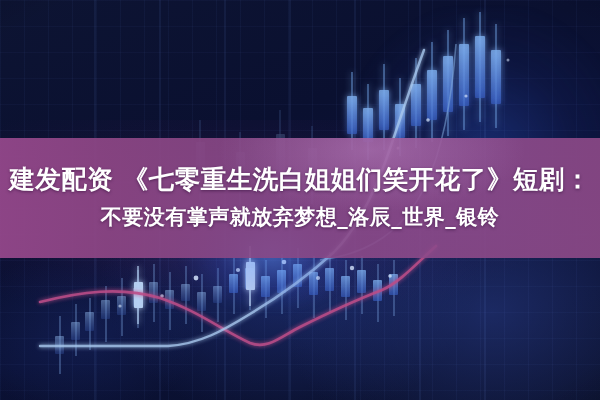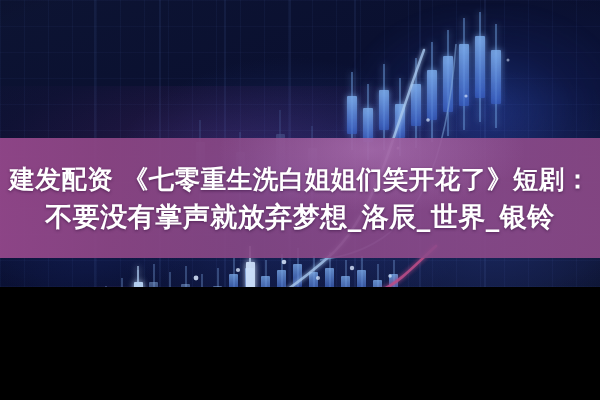--- a/index.html
+++ b/index.html
@@ -8,21 +8,21 @@
     padding: 0;
     background: #000;
   }
   body {
     font-family: "DejaVu Sans", "Liberation Sans", sans-serif;
   }
 
   #stage {
     position: relative;
     width: 600px;
-    height: 287px;
+    height: 400px;
     overflow: hidden;
     background: #b91c1c;
   }
 
   
   .bg-base {
     position: absolute;
     inset: 0;
     background:
       radial-gradient(ellipse 300px 220px at 82% 78%, rgba(42,62,140,0.55) 0%, rgba(12,18,52,0) 70%),
@@ -131,21 +131,21 @@
     text-align: center;
     text-shadow: 0 1px 3px rgba(40,10,50,0.55);
     letter-spacing: 0.5px;
   }
   .line1 {
     font-size: 25.5px;
     line-height: 36px;
     white-space: nowrap;
   }
   .line2 {
-    font-size: 27px;
+    font-size: 21px;
     line-height: 36px;
     white-space: nowrap;
   }
 </style>
 </head>
 <body>
 
 <div id="stage">
 
   <div class="bg-base"></div>

